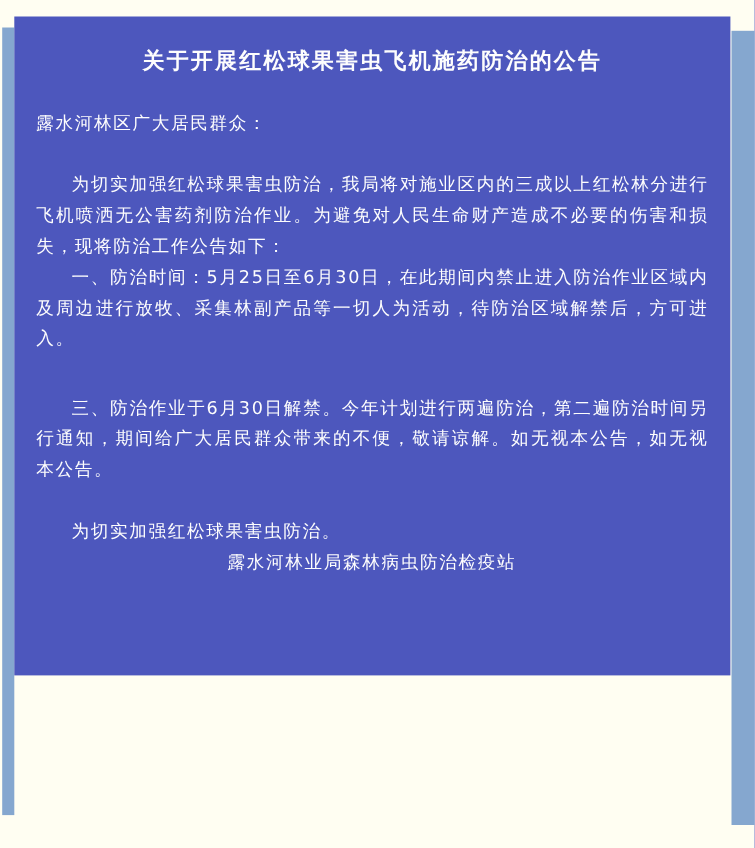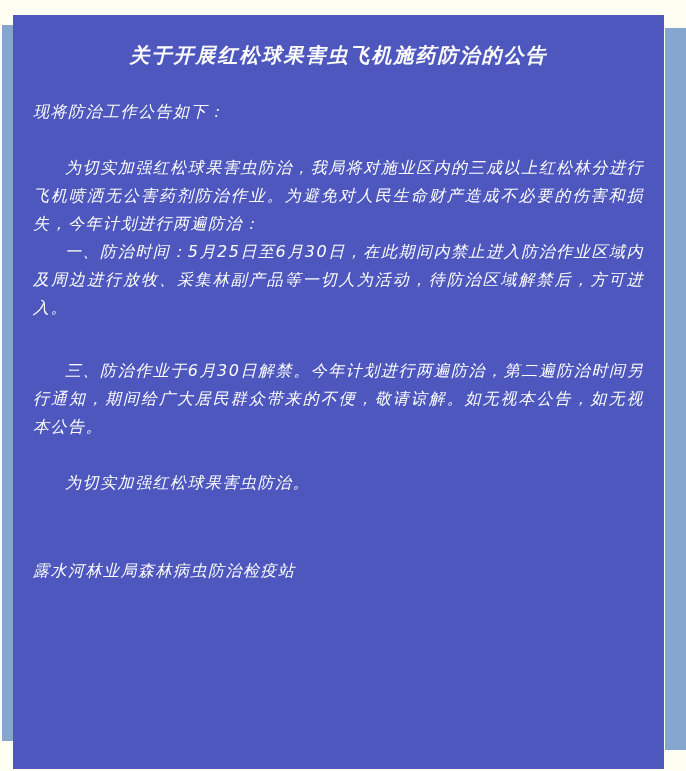--- a/index.html
+++ b/index.html
@@ -12,25 +12,24 @@
   }
   .strip {
     position: absolute;
     background: var(--strip, #85a7cf);
   }
   .strip-left  { left: 2px;   top: 25px; width: 11px; height: 716px; }
   .strip-right { left: 665px; top: 28px; width: 21px; height: 722px; }
   .panel {
     position: absolute;
     left: 13px; top: 15px;
-    width: 651px; height: 754px;
+    width: 651px; height: 599px;
     background: var(--panel, #4d57bd);
     color: var(--text, #fdfdfd);
     padding: 0 20px;
-    font-style: italic;
   }
   .title {
     margin-top: 27px;
     text-align: center;
     font-size: 20px;
     font-weight: bold;
     line-height: 26px;
     letter-spacing: 2px;
     white-space: nowrap;
   }
@@ -43,37 +42,36 @@
   .para {
     text-indent: 2em;
     text-align: justify;
   }
   .p1 { margin-top: 28px; }
   .p2 { }
   .p3 { margin-top: 28px; }
   .p4 { margin-top: 35px; }
   .p5 { margin-top: 28px; }
   .signoff {
-    margin-top: 60px;
-    text-align: left;
+    text-align: center;
     padding-right: 1px;
   }
 </style>
 </head>
 <body>
 
 <div class="strip strip-left"></div>
 <div class="strip strip-right"></div>
 
 <div class="panel">
   <div class="title">关于开展红松球果害虫飞机施药防治的公告</div>
 
-  <div class="bodytext greeting">现将防治工作公告如下：</div>
+  <div class="bodytext greeting">露水河林区广大居民群众：</div>
 
-  <div class="bodytext para p1">为切实加强红松球果害虫防治，我局将对施业区内的三成以上红松林分进行飞机喷洒无公害药剂防治作业。为避免对人民生命财产造成不必要的伤害和损失，今年计划进行两遍防治：</div>
+  <div class="bodytext para p1">为切实加强红松球果害虫防治，我局将对施业区内的三成以上红松林分进行飞机喷洒无公害药剂防治作业。为避免对人民生命财产造成不必要的伤害和损失，现将防治工作公告如下：</div>
 
   <div class="bodytext para p2">一、防治时间：5月25日至6月30日，在此期间内禁止进入防治作业区域内及周边进行放牧、采集林副产品等一切人为活动，待防治区域解禁后，方可进入。</div>
 
 
   <div class="bodytext para p4">三、防治作业于6月30日解禁。今年计划进行两遍防治，第二遍防治时间另行通知，期间给广大居民群众带来的不便，敬请谅解。如无视本公告，如无视本公告。</div>
 
   <div class="bodytext para p5">为切实加强红松球果害虫防治。</div>
 
   <div class="bodytext signoff">
     <div>露水河林业局森林病虫防治检疫站</div>

